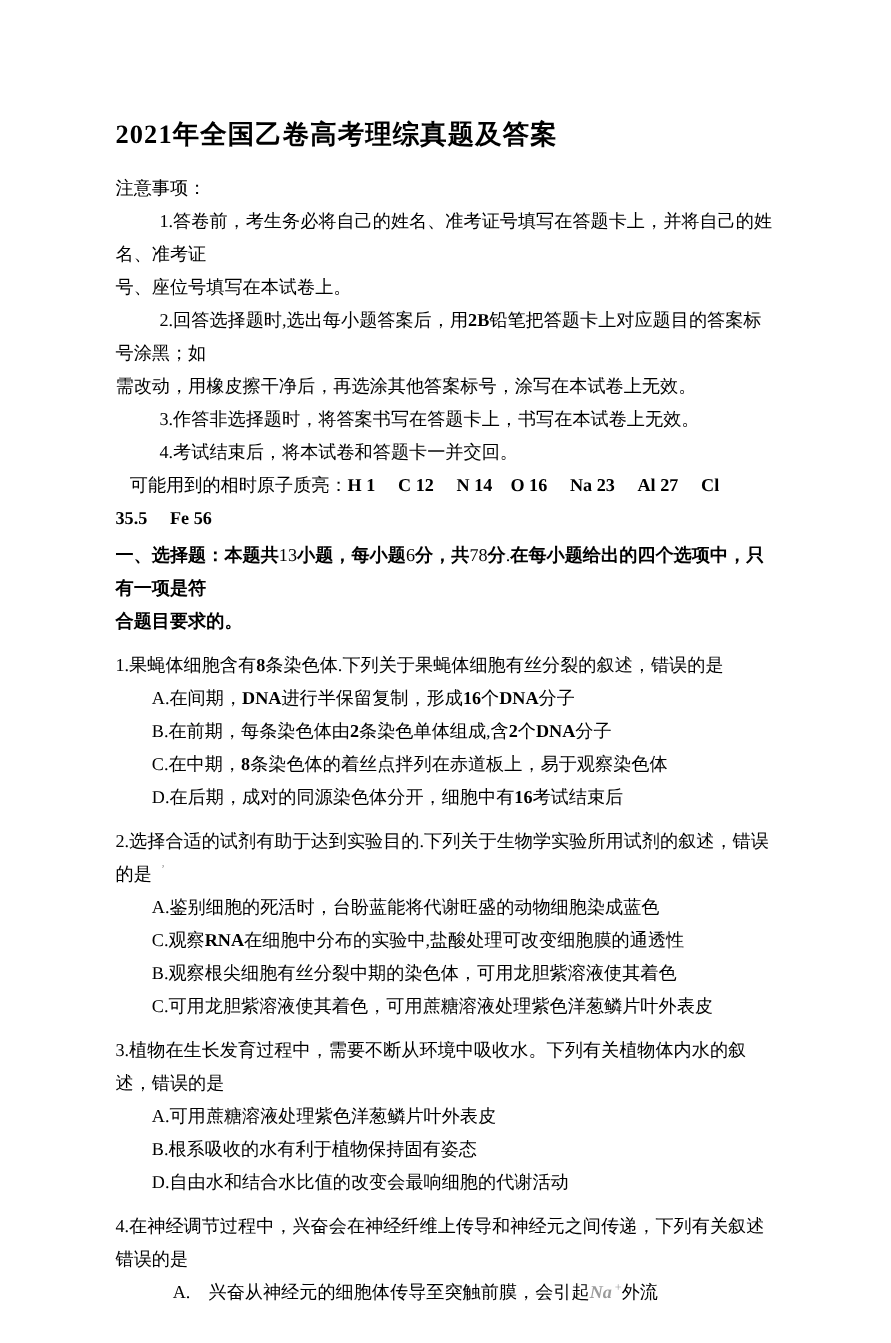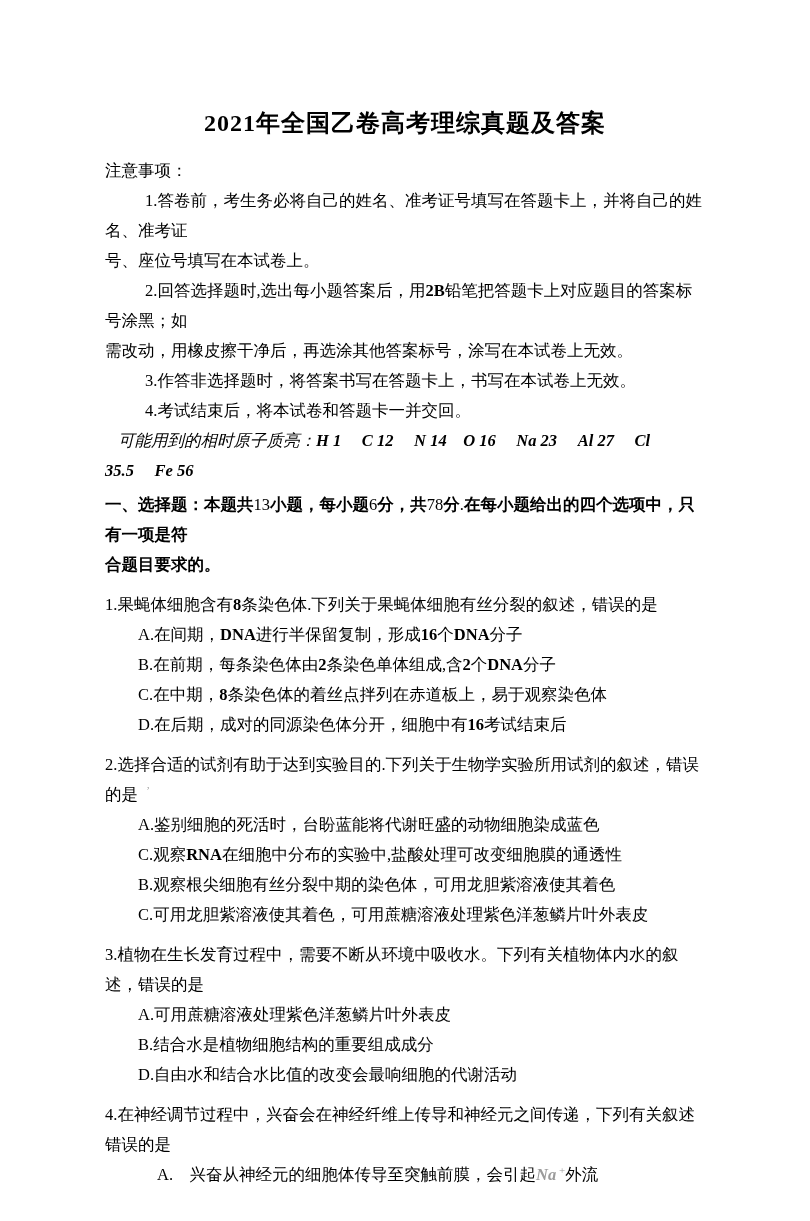--- a/index.html
+++ b/index.html
@@ -2,24 +2,24 @@
 <html><head>
 <meta charset="utf-8">
 <style>
   html,body{margin:0;padding:0;background:#ffffff;}
   .page{
     width:810px;height:1221px;box-sizing:border-box;
     padding:106px 105px 0 105px;background:#ffffff;color:#000000;
     font-family:"Liberation Serif","DejaVu Serif",serif;
     font-size:16.5px;overflow:hidden;position:relative;
   }
-  .title{font-size:24px;font-weight:700;text-align:center;margin:0 0 16px 0;line-height:34px;letter-spacing:1px;}
+  .title{font-size:24px;font-weight:700;text-align:left;margin:0 0 16px 0;line-height:34px;letter-spacing:1px;}
   .para{margin:0;line-height:30px;}
   .note{text-indent:40px;}
-  .masses{text-indent:13px;font-style:italic;}
+  .masses{text-indent:13px;}
   .heading{margin-top:4px;}
   .question{margin-top:10px;}
   .option{padding-left:33px;}
   .option.wide{padding-left:52px;}
   .b{font-weight:700;}
   .g{color:#9b9b9b;}
   .i{font-style:italic;font-weight:bold;}
   .sup{vertical-align:super;font-size:11px;line-height:0;}
 </style>
 </head>
@@ -52,21 +52,21 @@
     <p class="para stem"><span>2.选择合适的试剂有助于达到实验目的.下列关于生物学实验所用试剂的叙述，错误的是</span><span class="g sup">&nbsp;&nbsp;&nbsp;ʼ</span></p>
     <p class="para option"><span>A.鉴别细胞的死活时，台盼蓝能将代谢旺盛的动物细胞染成蓝色</span></p>
     <p class="para option"><span>C.观察</span><span class="b">RNA</span><span>在细胞中分布的实验中,盐酸处理可改变细胞膜的通透性</span></p>
     <p class="para option"><span>B.观察根尖细胞有丝分裂中期的染色体，可用龙胆紫溶液使其着色</span></p>
     <p class="para option"><span>C.可用龙胆紫溶液使其着色，可用蔗糖溶液处理紫色洋葱鳞片叶外表皮</span></p>
   </div>
 
   <div class="question">
     <p class="para stem"><span>3.植物在生长发育过程中，需要不断从环境中吸收水。下列有关植物体内水的叙述，错误的是</span></p>
     <p class="para option"><span>A.可用蔗糖溶液处理紫色洋葱鳞片叶外表皮</span></p>
-    <p class="para option"><span>B.结合水是植物细胞结构的重要组成成分</span></p>
+    <p class="para option"><span>B.根系吸收的水有利于植物保持固有姿态</span></p>
     <p class="para option"><span>D.自由水和结合水比值的改变会最响细胞的代谢活动</span></p>
   </div>
 
   <div class="question">
     <p class="para stem"><span>4.在神经调节过程中，兴奋会在神经纤维上传导和神经元之间传递，下列有关叙述错误的是</span></p>
     <p class="para option wide"><span>A.　兴奋从神经元的细胞体传导至突触前膜，会引起</span><span class="g i">Na</span><span class="g sup">&nbsp;+</span><span>外流</span></p>
     <p class="para option wide"></p>
 
   </div>
 

